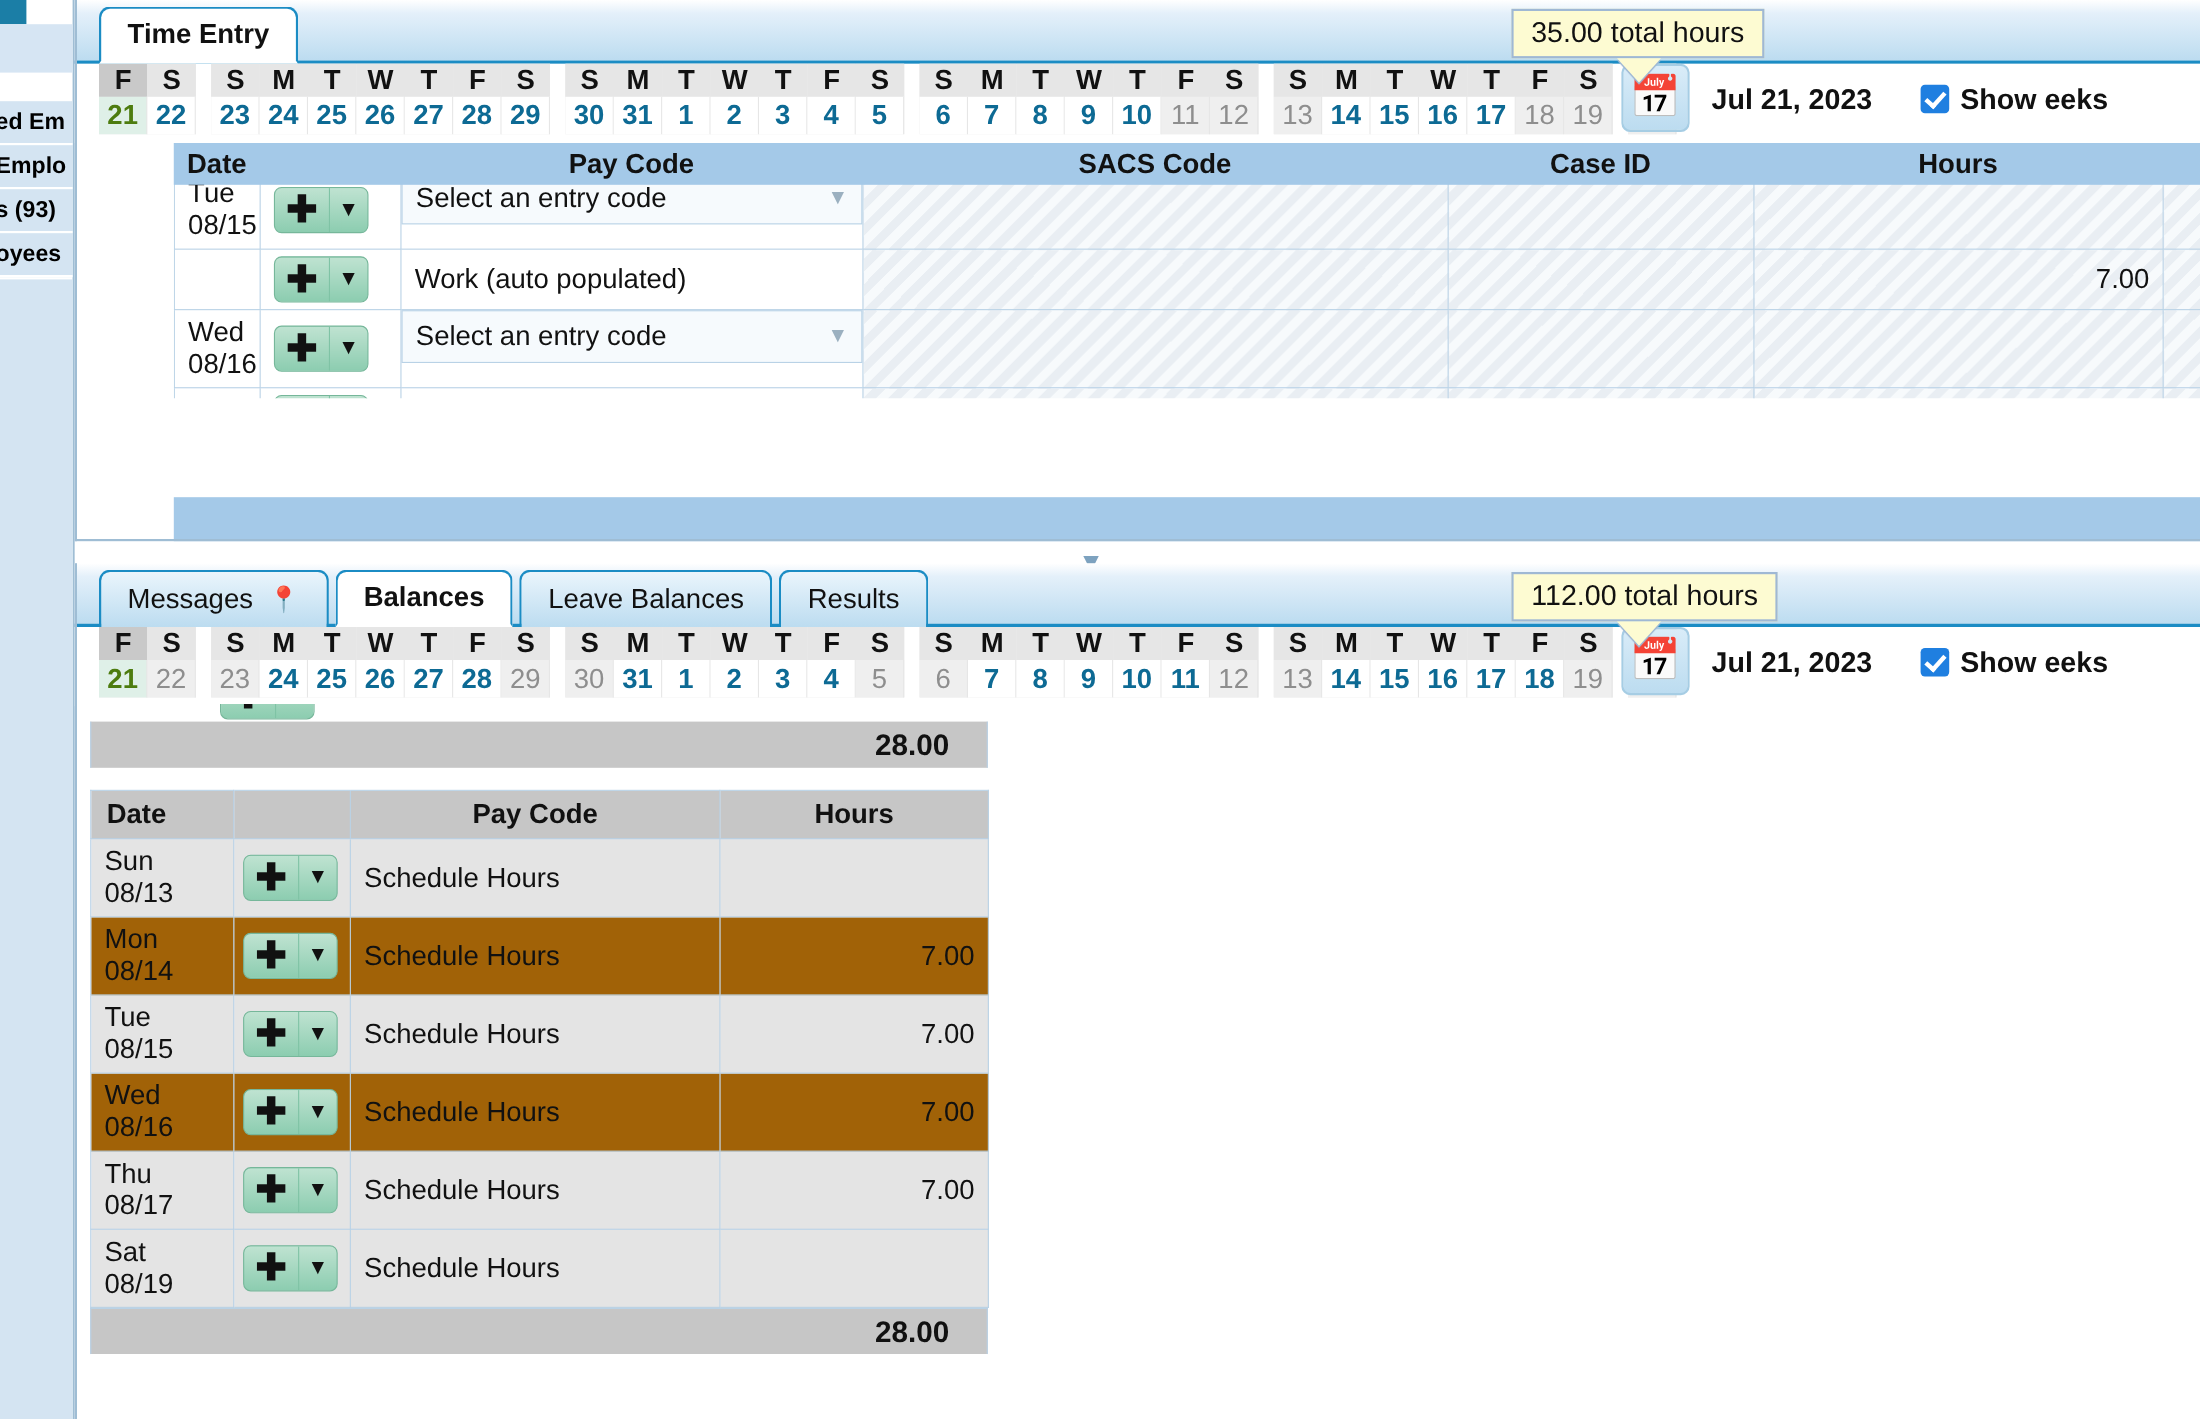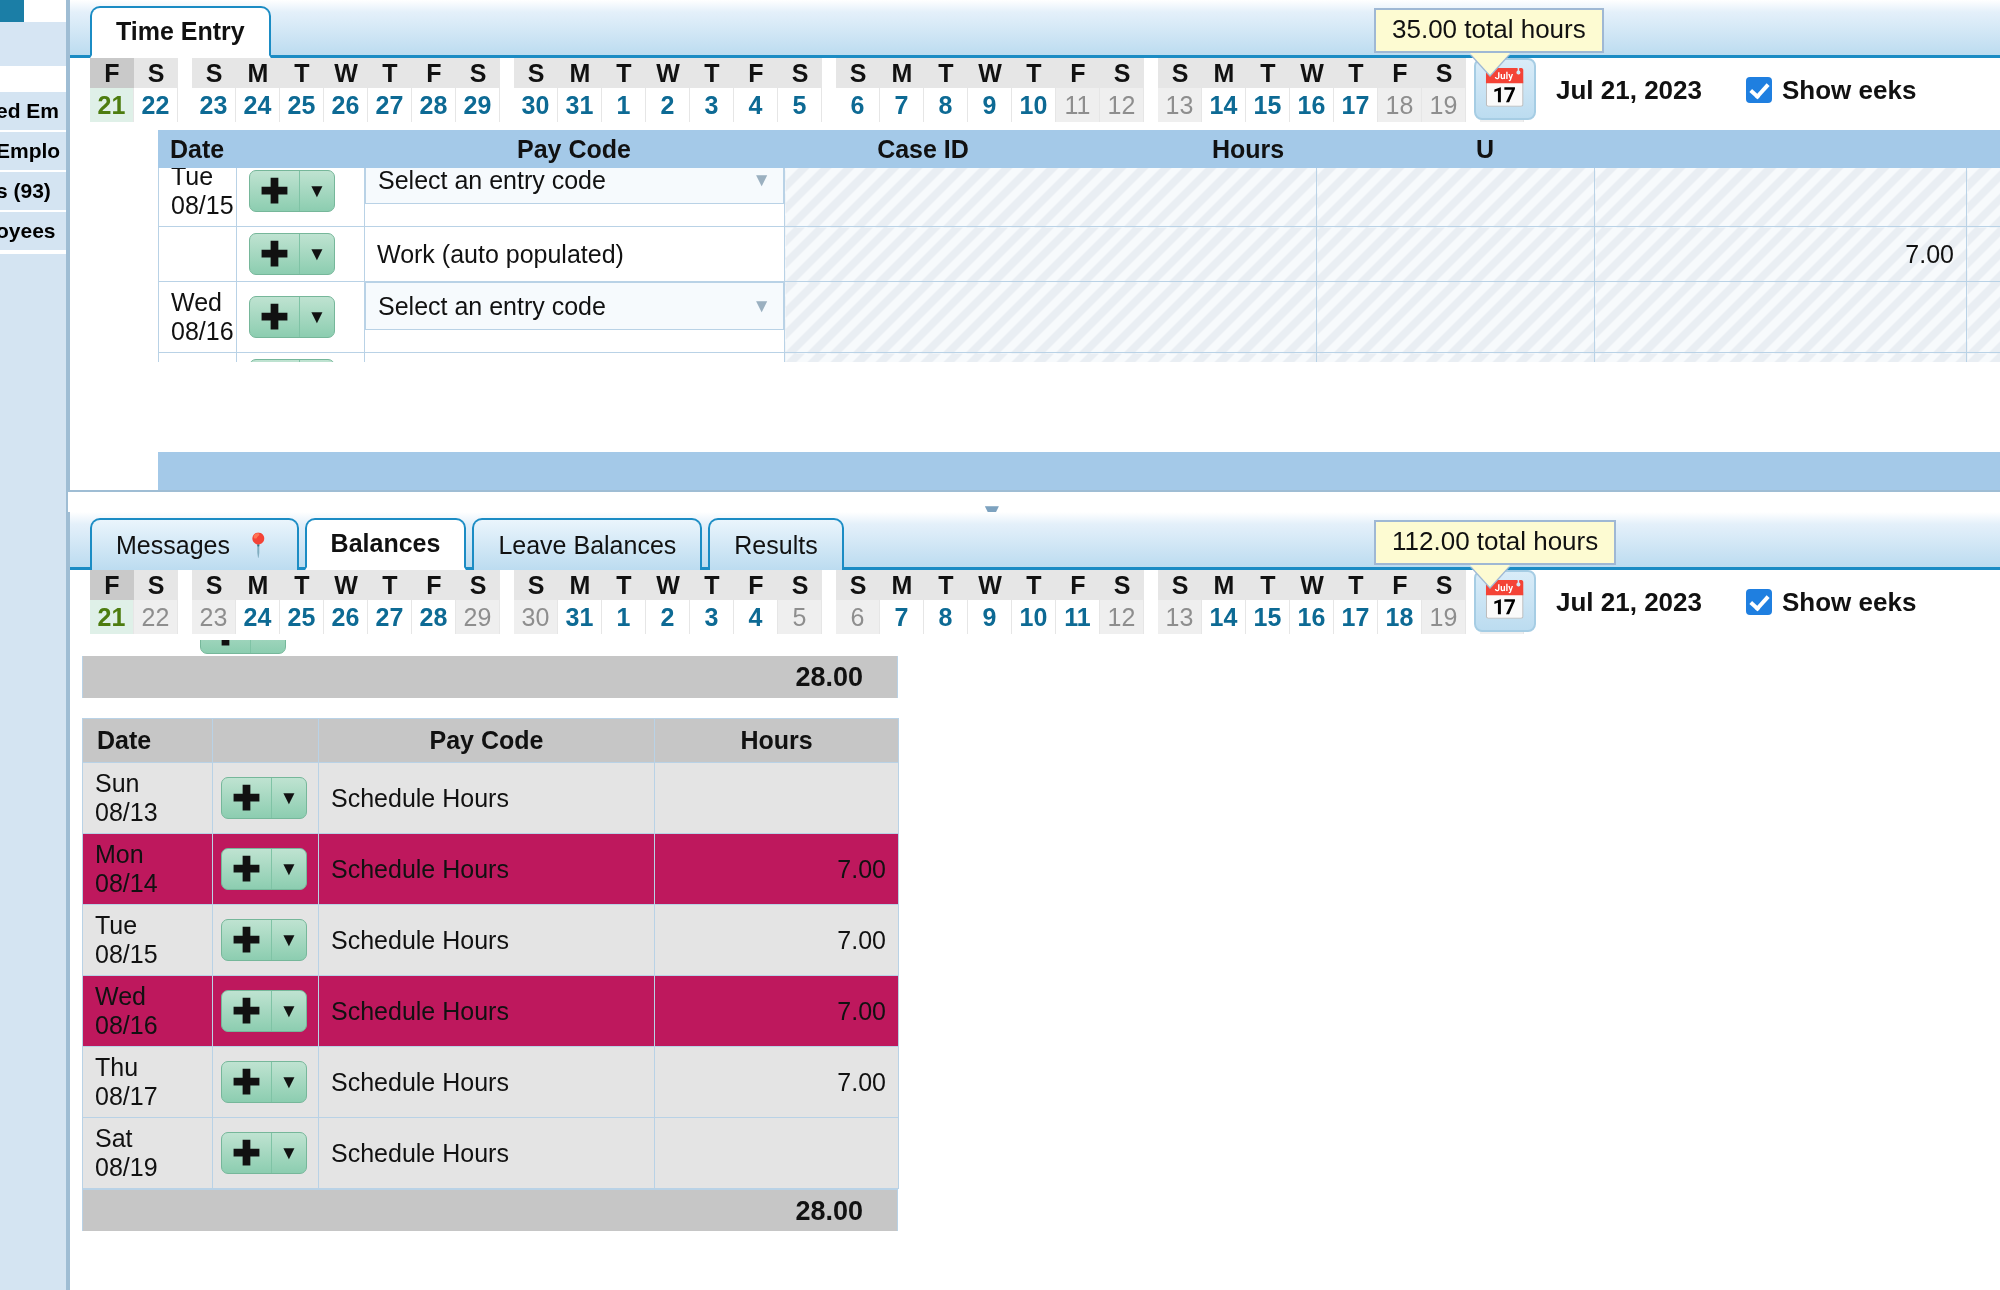--- a/index.html
+++ b/index.html
@@ -226,21 +226,21 @@
     line-height: 42px;
     border-left: 1px solid #b9d2e6;
     border-right: 1px solid #b9d2e6;
   }
   .sched-head-row th {
     background: #c6c6c6;
     border: 1px solid #b9d2e6;
     height: 44px;
   }
   .row-alt { background: #e4e4e4; }
-  .row-white { background: #be185d; }
+  .row-white { background: #a16207; }
   .num { text-align: right; }
 
   .splitter {
     position: absolute; left: 90px; width: 1910px; height: 40px;
     background: #a4c9e8;
   }
 </style>
 </head>
 <body>
 
@@ -428,20 +428,21 @@
         </div>
       </div>
     </div>
     <div class="cal-icon" style="left:1406px; top:58px;">
       <span class="cal-glyph">📅</span>
     </div>
 
     <div class="te-head" id="te-head">
         <div style="width: 206px; text-align: left; padding-left: 12px;">Date</div>
         <div style="width: 420px;">Pay Code</div>
+        <div style="width: 532px;">SACS Code</div>
         <div style="width: 278px;">Case ID</div>
         <div style="width: 372px;">Hours</div>
         <div style="width: 102px;">U</div>
       </div>
 
     <div class="te-wrap">
       <table class="grid" id="te-body-table" style="margin-top:-30px;">
         <colgroup>
           <col style="width:78px">
             <col style="width:128px">

